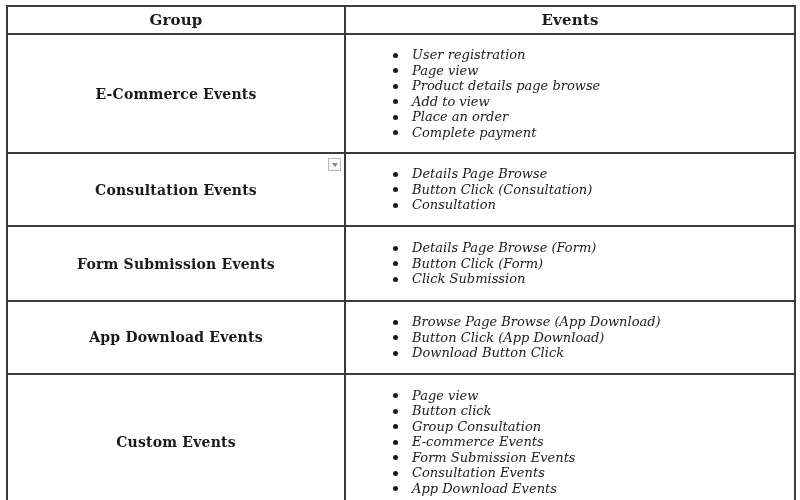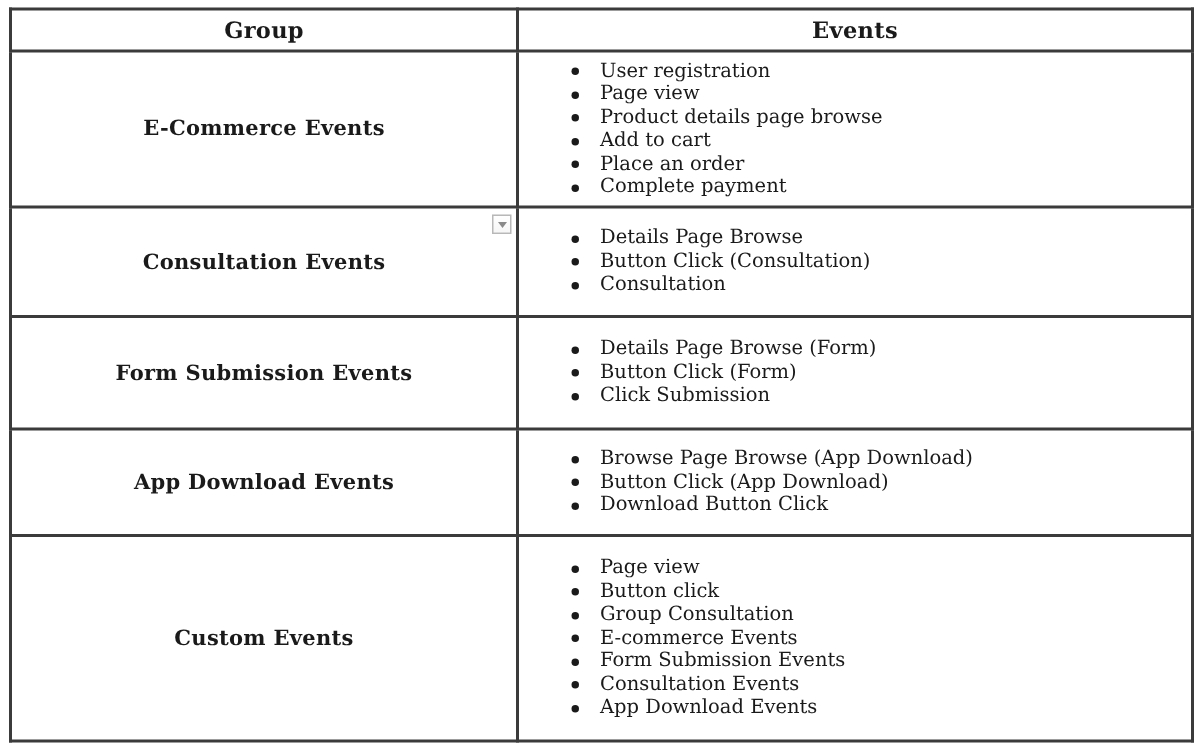--- a/index.html
+++ b/index.html
@@ -52,22 +52,23 @@
   td.events-cell { vertical-align: middle; }
 
   tr.row-0 { height: 104px; }
   tr.row-1 { height: 73px;  }
   tr.row-2 { height: 75px;  }
   tr.row-3 { height: 71px;  }
   tr.row-4 { height: 137px; }
 
   ul.events {
     list-style: none;
-    margin: 0;
+    margin: 12px;
     padding: 0 0 0 34px;
+    font-style: italic;
   }
   li.event-item {
     position: relative;
     padding-left: 20px;
     font-size: 13px;
     line-height: 15.5px;
     white-space: nowrap;
   }
   li.event-item::before {
     content: "";
@@ -114,21 +115,21 @@
     <tbody>
       <tr class="row-0">
         <td class="group-cell">
           <span>E-Commerce Events</span>
         </td>
         <td class="events-cell">
           <ul class="events">
               <li class="event-item">User registration</li>
               <li class="event-item">Page view</li>
               <li class="event-item">Product details page browse</li>
-              <li class="event-item">Add to cart</li>
+              <li class="event-item">Add to view</li>
               <li class="event-item">Place an order</li>
               <li class="event-item">Complete payment</li>
             </ul>
         </td>
       </tr>
       <tr class="row-1">
         <td class="group-cell">
           <span>Consultation Events</span>
           <span class="dropdown-btn">
             <span class="dropdown-arrow"></span>

